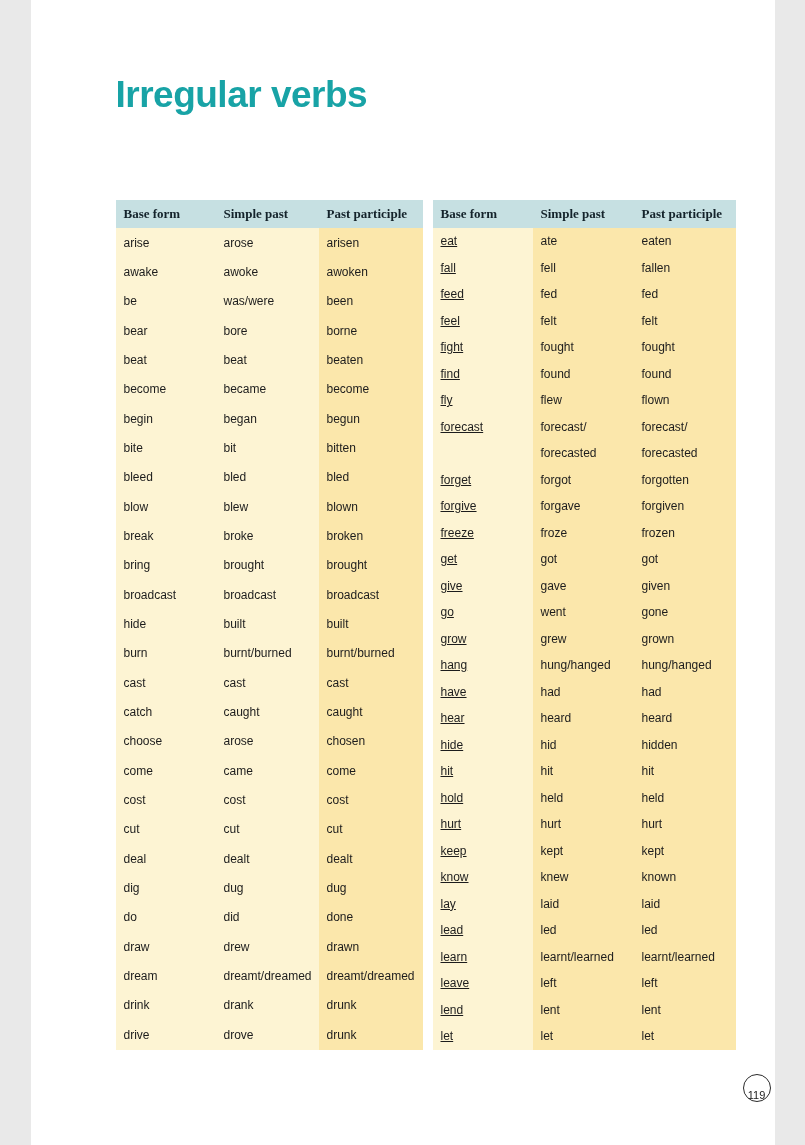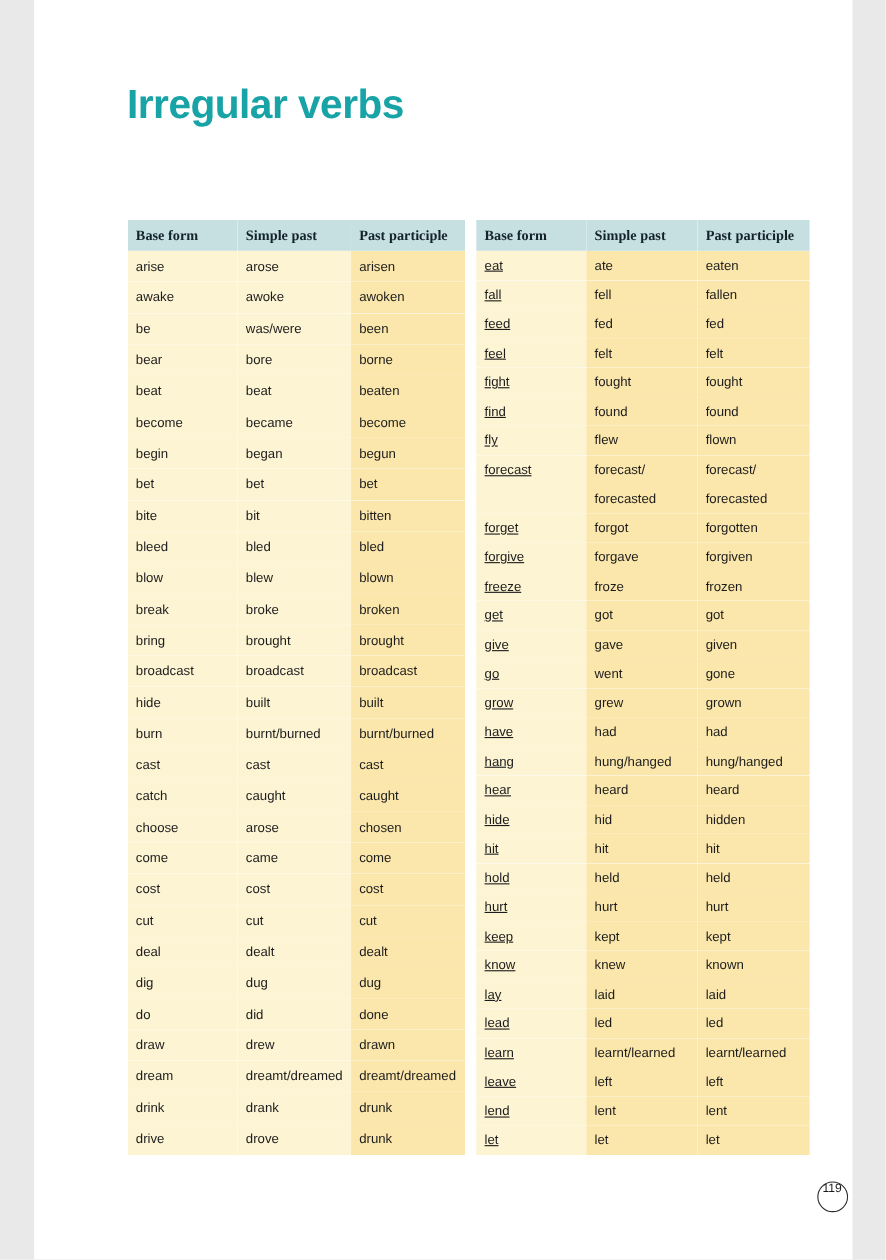--- a/index.html
+++ b/index.html
@@ -79,21 +79,21 @@
 
   .page-number {
     position: absolute;
     left: 712px;
     top: 1074px;
     width: 28px;
     height: 28px;
     border: 1.3px solid #2b2b2b;
     border-radius: 50%;
     display: flex;
-    align-items: flex-start;
+    align-items: flex-end;
     justify-content: center;
     font-size: 11px;
     color: #1c1c1c;
     background: #fff;
   }
 </style>
 </head>
 <body>
 
 <div class="page">
@@ -140,25 +140,20 @@
             <td>become</td>
             <td>became</td>
             <td>become</td>
           </tr>
           <tr>
             <td>begin</td>
             <td>began</td>
             <td>begun</td>
           </tr>
           <tr>
-            <td>bet</td>
-            <td>bet</td>
-            <td>bet</td>
-          </tr>
-          <tr>
             <td>bite</td>
             <td>bit</td>
             <td>bitten</td>
           </tr>
           <tr>
             <td>bleed</td>
             <td>bled</td>
             <td>bled</td>
           </tr>
           <tr>
@@ -342,30 +337,30 @@
             <td>go</td>
             <td>went</td>
             <td>gone</td>
           </tr>
           <tr>
             <td>grow</td>
             <td>grew</td>
             <td>grown</td>
           </tr>
           <tr>
+            <td>hang</td>
+            <td>hung/hanged</td>
+            <td>hung/hanged</td>
+          </tr>
+          <tr>
             <td>have</td>
             <td>had</td>
             <td>had</td>
           </tr>
           <tr>
-            <td>hang</td>
-            <td>hung/hanged</td>
-            <td>hung/hanged</td>
-          </tr>
-          <tr>
             <td>hear</td>
             <td>heard</td>
             <td>heard</td>
           </tr>
           <tr>
             <td>hide</td>
             <td>hid</td>
             <td>hidden</td>
           </tr>
           <tr>

